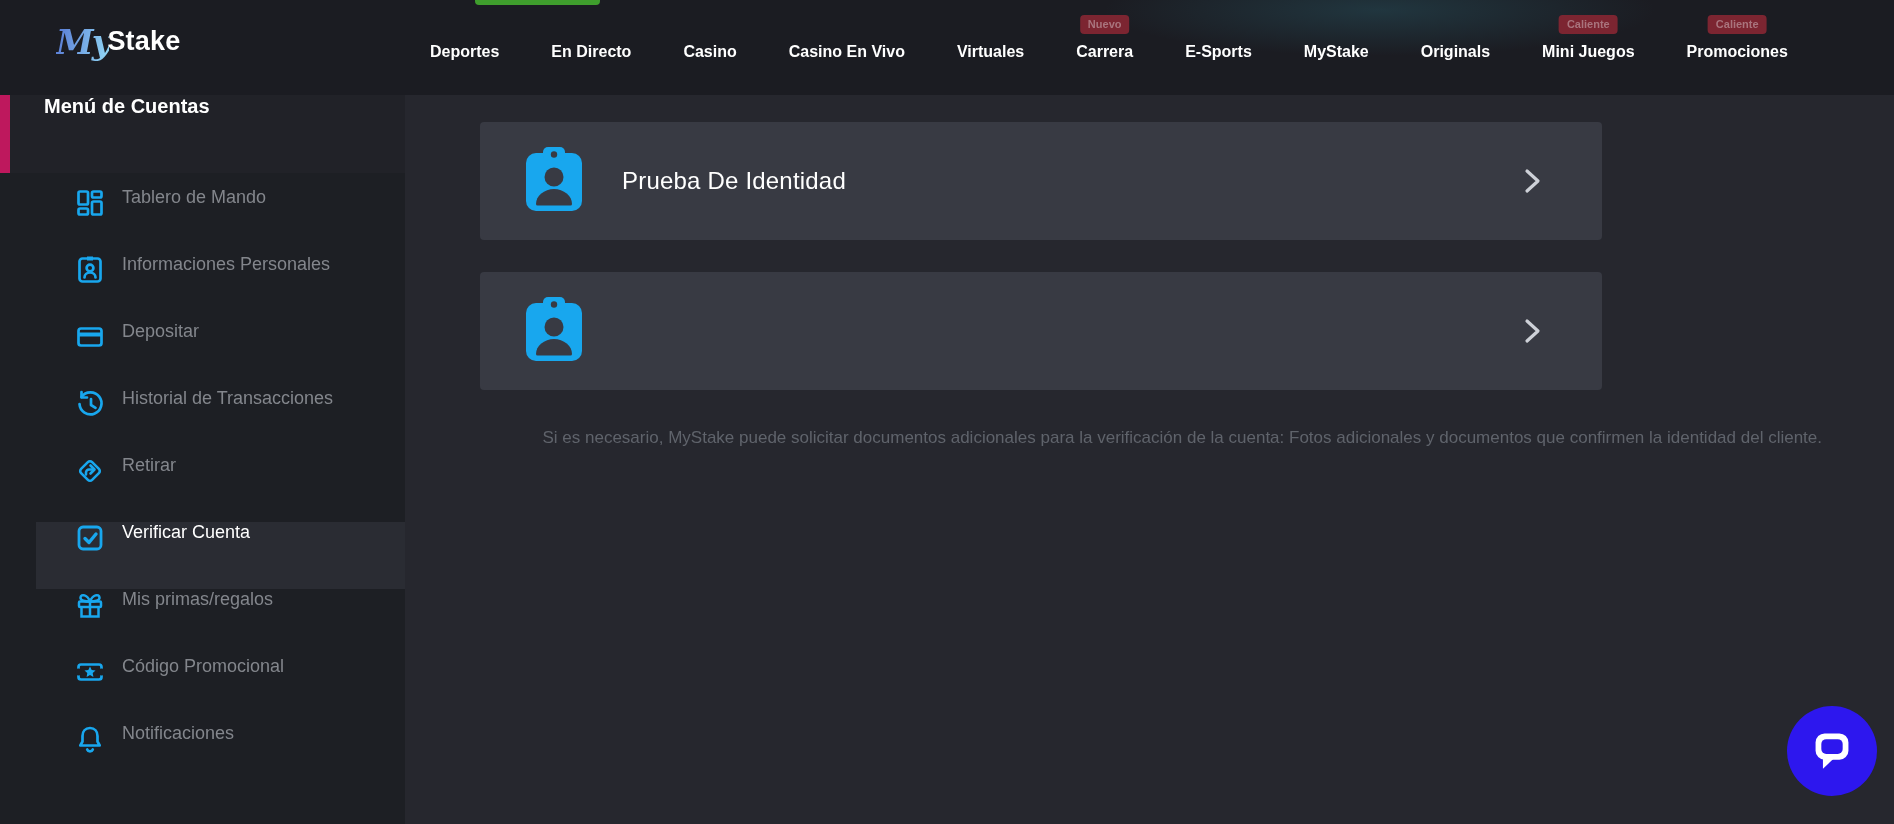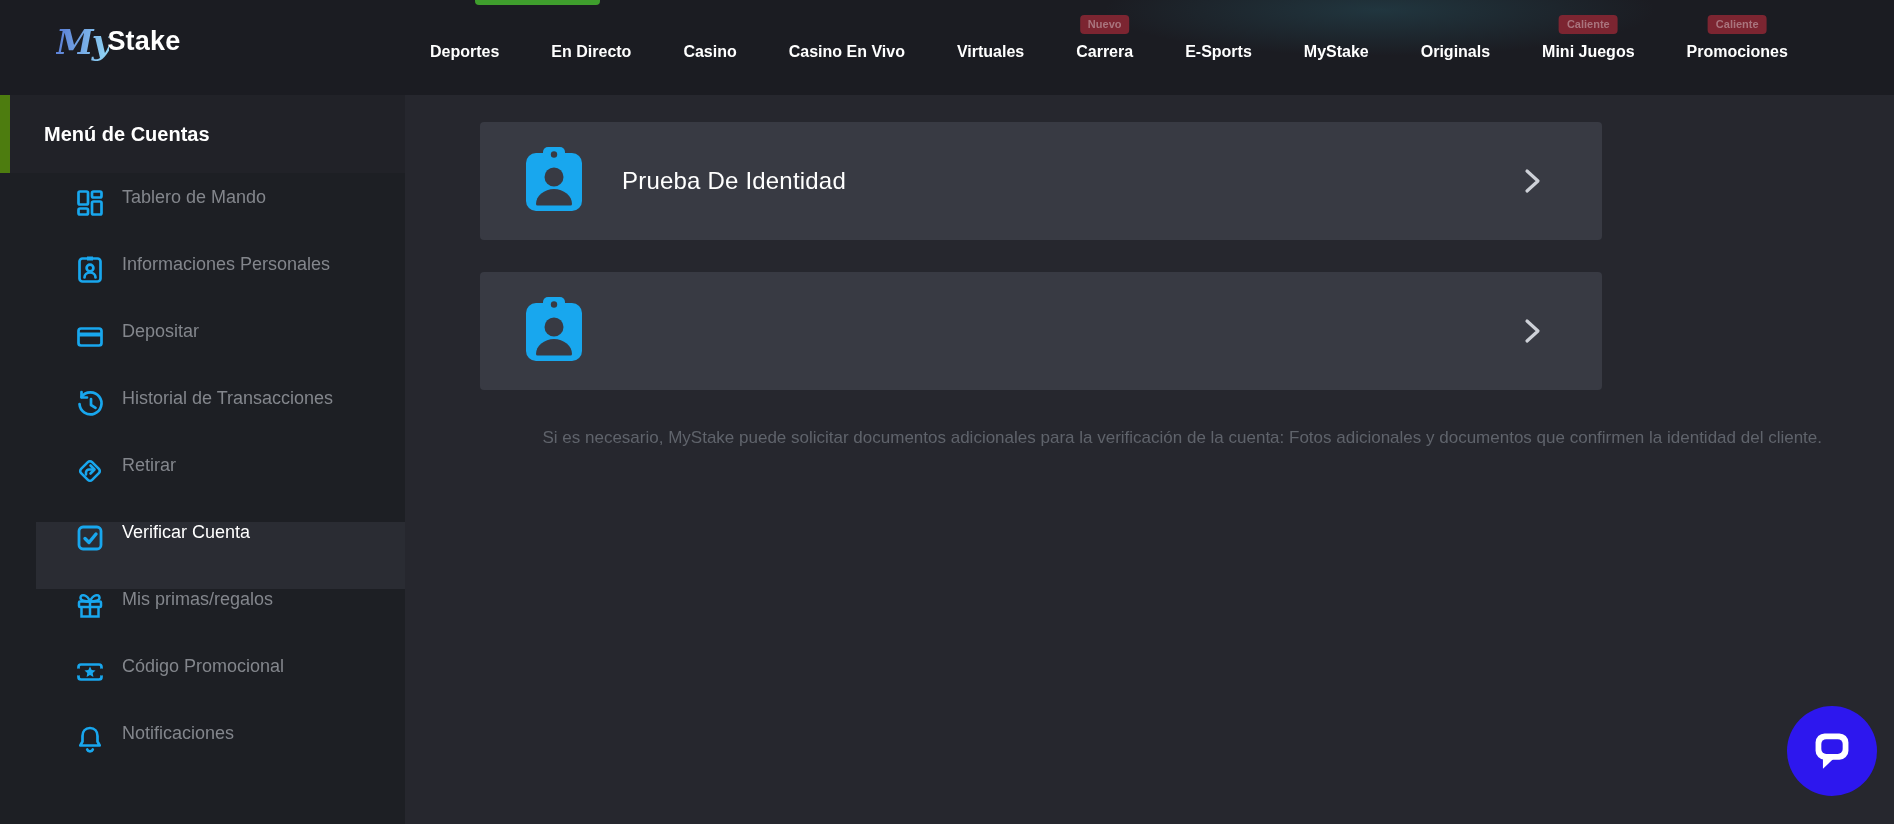--- a/index.html
+++ b/index.html
@@ -46,22 +46,22 @@
     background:#7c2531; color:#a9747d; font-size:11px; font-weight:bold;
     padding:3px 8px; border-radius:4px; line-height:13px;
   }
 
   
   .sidebar {
     position:absolute; top:95px; left:0; width:405px; bottom:0;
     background:#1d1f24; z-index:4;
   }
   .sidebar-header {
-    height:78px; background:#212228; display:flex; align-items:center;
-    border-left:10px solid #4d7c0f; padding-left:34px;
+    height:78px; background:#212228; display:flex; align-items:flex-start;
+    border-left:10px solid #be185d; padding-left:34px;
     color:#ffffff; font-size:20px; font-weight:bold;
   }
   .sidebar-nav { padding-top:14px; }
   .sidebar-item {
     height:67px; display:flex; align-items:flex-start; gap:16px;
     padding-left:38px; color:#83868c; font-size:18px; cursor:pointer;margin-left:36px;
   }
   .sidebar-item.active { background:#2a2c33; color:#ffffff; }
   .s-icon { width:32px; height:32px; flex:0 0 32px; display:flex; }
   .s-icon svg { width:32px; height:32px; }

